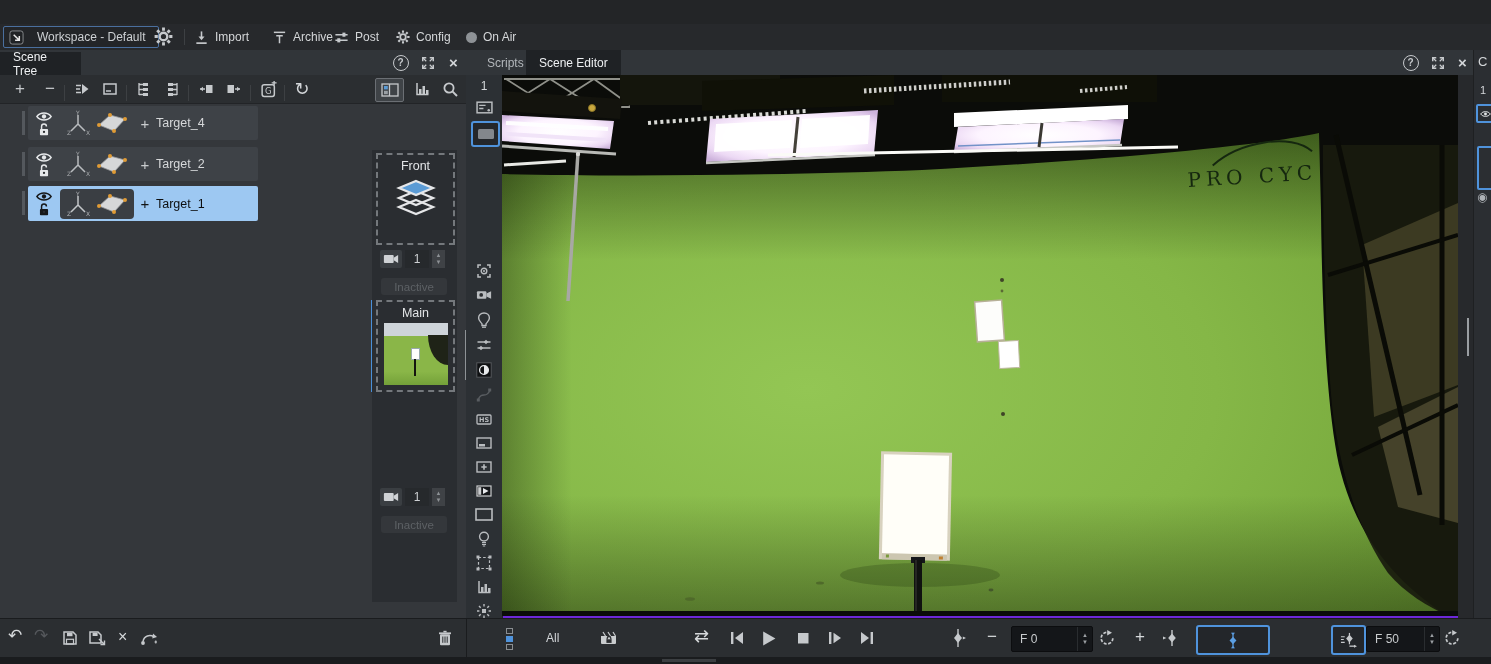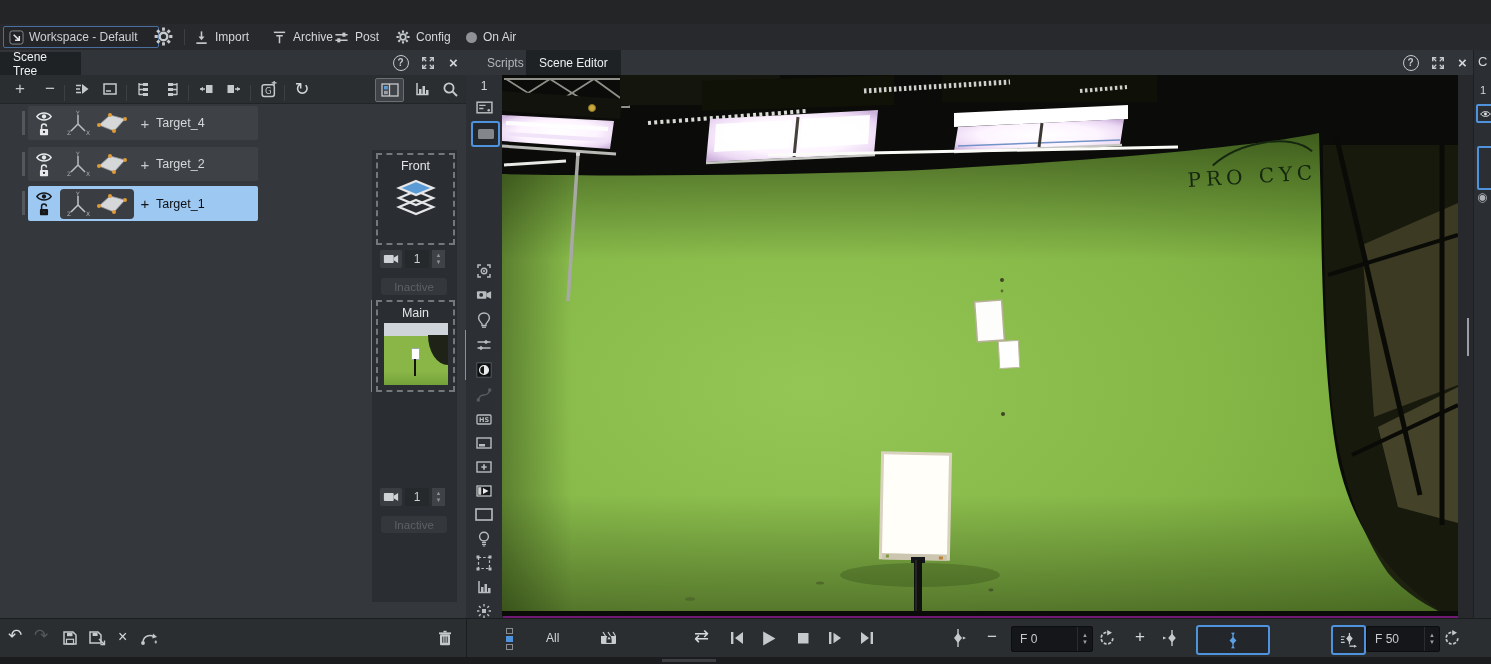--- a/index.html
+++ b/index.html
@@ -9,25 +9,25 @@
   .abs{position:absolute}
   .ico{display:inline-flex;align-items:center;justify-content:center;color:#c6c9cc}
   .ico svg{display:block}
   
   #titlebar{position:absolute;left:0;top:0;width:1491px;height:24px;background:#1c1e20;border-bottom:1px solid #121314}
   #titlebar .t{position:absolute;left:26px;top:0;line-height:24px;color:#e4e5e7;font-size:12px}
   
   #main-toolbar{position:absolute;left:0;top:24px;width:1491px;height:26px;background:#27292c;border-bottom:1px solid #151617}
   .tb-group{position:absolute;top:0;height:26px;display:flex;align-items:center;gap:6px;color:#d4d6d8}
   #ws-btn{position:absolute;left:3px;top:2px;height:20px;width:144px;border:1px solid #4a6f9e;border-radius:2px;
-          display:flex;align-items:center;gap:5px;padding:0 5px;background:#232528}
+          display:flex;align-items:center;gap:13px;padding:0 5px;background:#232528}
   .vsep{position:absolute;top:5px;width:1px;height:16px;background:#3d4043}
   
   #left-panel{position:absolute;left:0;top:50px;width:466px;height:568px;background:#34373b}
-  #editor-panel{position:absolute;left:466px;top:50px;width:1007px;height:568px;background:#701a75}
+  #editor-panel{position:absolute;left:466px;top:50px;width:1007px;height:568px;background:#6d28d9}
   .tabbar{position:absolute;left:0;top:0;right:0;height:25px;background:#313539;border-bottom:1px solid #26282b}
   .tab{height:25px;display:inline-flex;align-items:center;padding:0 13px;color:#b3b7bb}
   .tab.active{background:#1f2225;color:#eef0f2}
   .panelbtn{position:absolute;top:4px;width:17px;height:17px;display:flex;align-items:center;justify-content:center;color:#c6c9cc}
   .helpcirc{width:14px;height:14px;border:1.4px solid #c6c9cc;border-radius:50%;display:flex;align-items:center;justify-content:center;font-size:10px;font-weight:bold}
   .closex{font-size:15px;font-weight:bold;color:#d2d5d8}
   
   #tree-toolbar{position:absolute;left:0;top:25px;right:0;height:28px;background:#2b2e31;border-bottom:1px solid #222427}
   .tt{position:absolute;top:5px;width:20px;height:18px}
   .tree-row{position:absolute;left:28px;width:230px;height:34px;background:#3e4247;display:flex;align-items:center;border-radius:2px}

